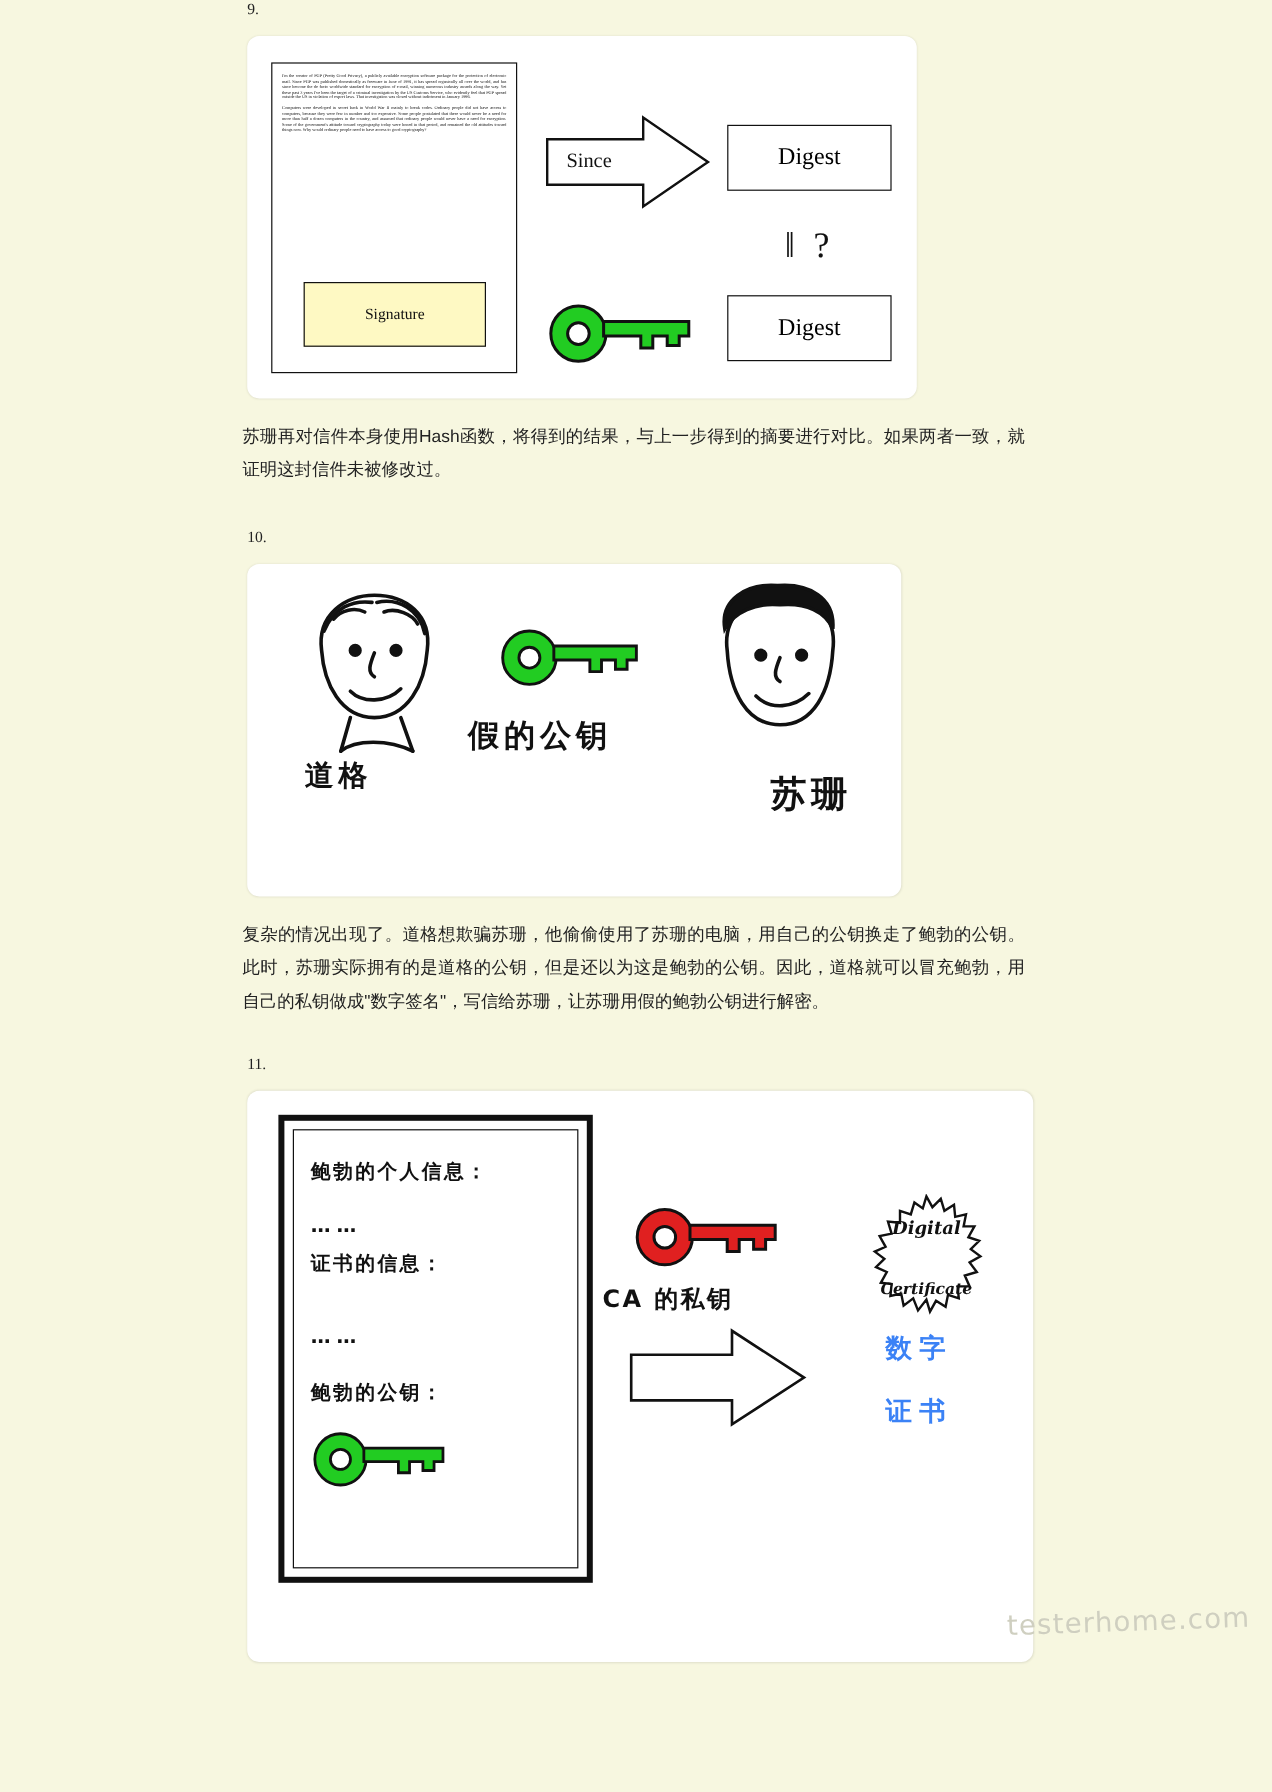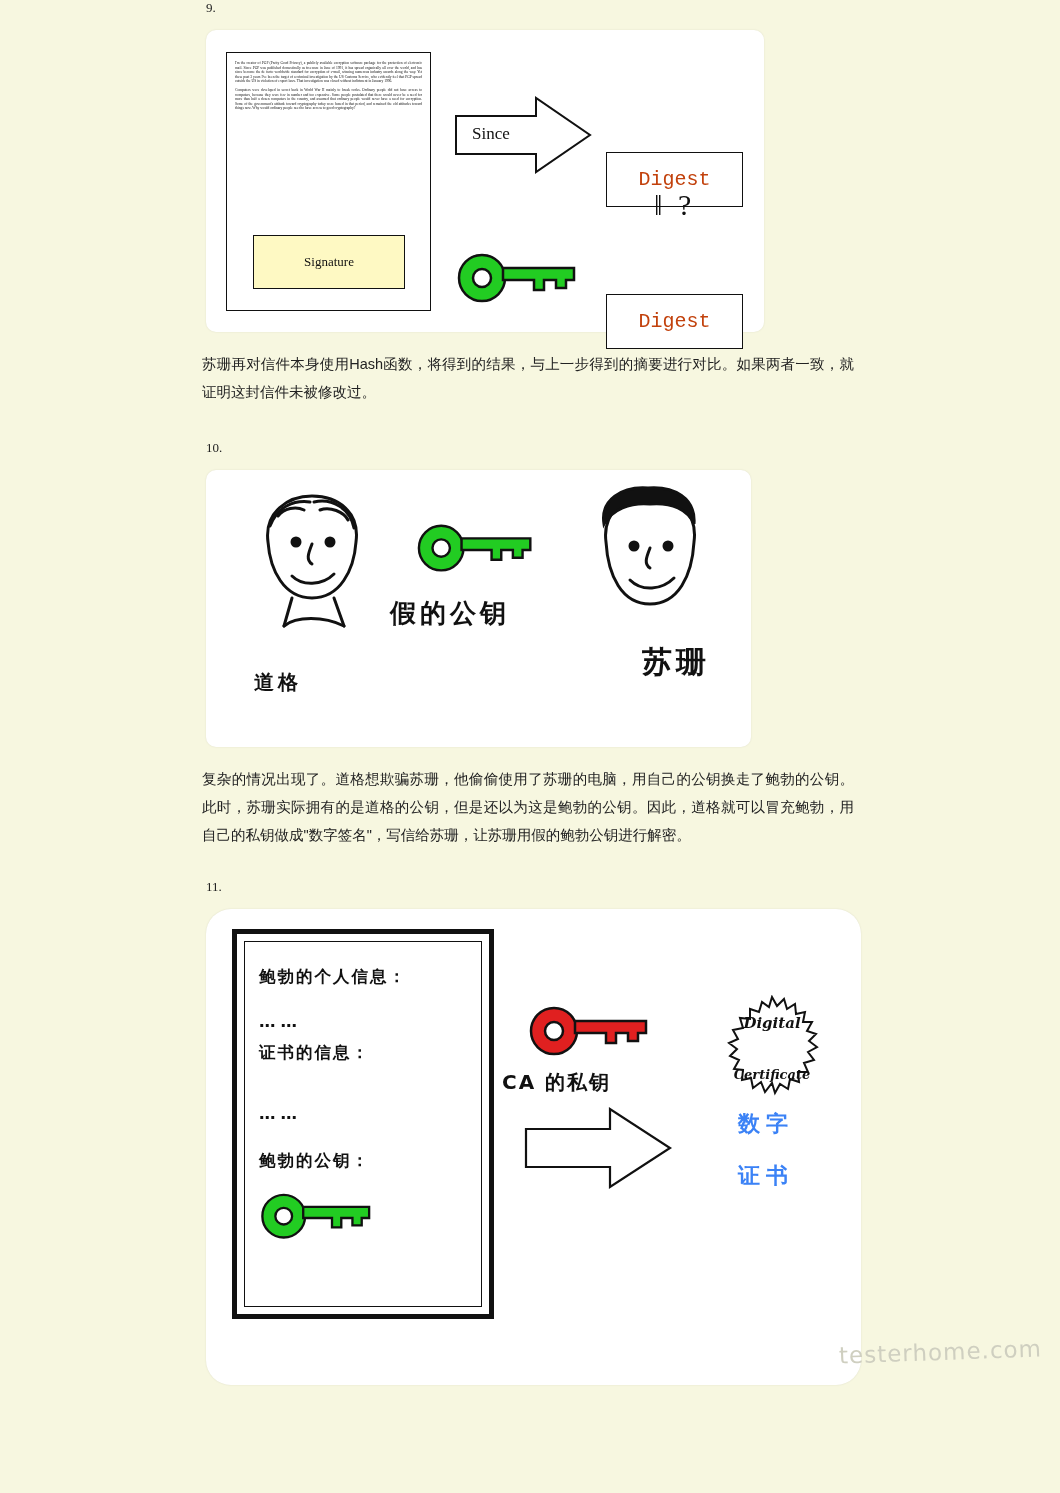--- a/index.html
+++ b/index.html
@@ -28,21 +28,21 @@
   }
   .figure {
     margin: 14px 0 0 206px;
     background: #fff;
     border-radius: 10px;
     box-shadow: 0 0 2px rgba(0,0,0,0.10);
     position: relative;
   }
   .fig9 { width: 558px; height: 302px; }
   .fig10 { width: 545px; height: 277px; }
-  .fig11 { width: 655px; height: 476px; border-radius: 25px; }
+  .fig11 { width: 655px; height: 476px; }
 
   .para {
     margin: 18px 0 0 202px;
     width: 652px;
     font-size: 14.5px;
     line-height: 28px;
     font-family: "Liberation Sans", sans-serif;
     color: #222;
     text-align: justify;
   }
@@ -96,24 +96,23 @@
     font-size: 17px;
     color: #111;
   }
   .digest-box {
     position: absolute;
     border: 1.5px solid #111;
     background: #fff;
     display: flex;
     align-items: center;
     justify-content: center;
-    font-family: Liberation Mono, monospace;
+    font-family: Liberation Serif, serif;
     font-size: 20px;
-    color: #c2410c;
-    margin-top: 48px;
+    color: #000000;
   }
   .d1 { left: 400px; top: 74px; width: 135px; height: 53px; }
   .d2 { left: 400px; top: 216px; width: 135px; height: 53px; }
   .eqq {
     position: absolute;
     left: 448px;
     top: 158px;
     font-family: "Liberation Serif", serif;
     font-size: 30px;
     letter-spacing: 4px;
@@ -280,21 +279,21 @@
 
     <svg style="position:absolute; left:210px; top:52px;" width="124" height="56" viewBox="0 0 128 56">
       <g stroke="#111111" stroke-width="2.5" fill="#22cc22">
         <circle cx="26" cy="26" r="23"></circle>
         <circle cx="26" cy="26" r="9" fill="#ffffff"></circle>
         <path d="M47 16 L118 16 L118 28 L110 28 L110 36 L100 36 L100 28 L88 28 L88 38 L78 38 L78 28 L47 28 Z"></path>
       </g>
     </svg>
 
     <div class="cn-label" style="left:184px; top:126px; font-size:26px;">假的公钥</div>
-    <div class="cn-label" style="left:48px; top:160px; font-size:20px;margin-top:39px;">道格</div>
+    <div class="cn-label" style="left:48px; top:160px; font-size:24px;">道格</div>
     <div class="cn-label" style="left:392px; top:172px; font-size:30px;margin-left:44px;">苏珊</div>
   </div>
 
   <div class="para">复杂的情况出现了。道格想欺骗苏珊，他偷偷使用了苏珊的电脑，用自己的公钥换走了鲍勃的公钥。此时，苏珊实际拥有的是道格的公钥，但是还以为这是鲍勃的公钥。因此，道格就可以冒充鲍勃，用自己的私钥做成"数字签名"，写信给苏珊，让苏珊用假的鲍勃公钥进行解密。</div>
 
   <div class="step-num" style="margin-top:30px;">11.</div>
 
   <div class="figure fig11">
 
     <div class="cert-box">

